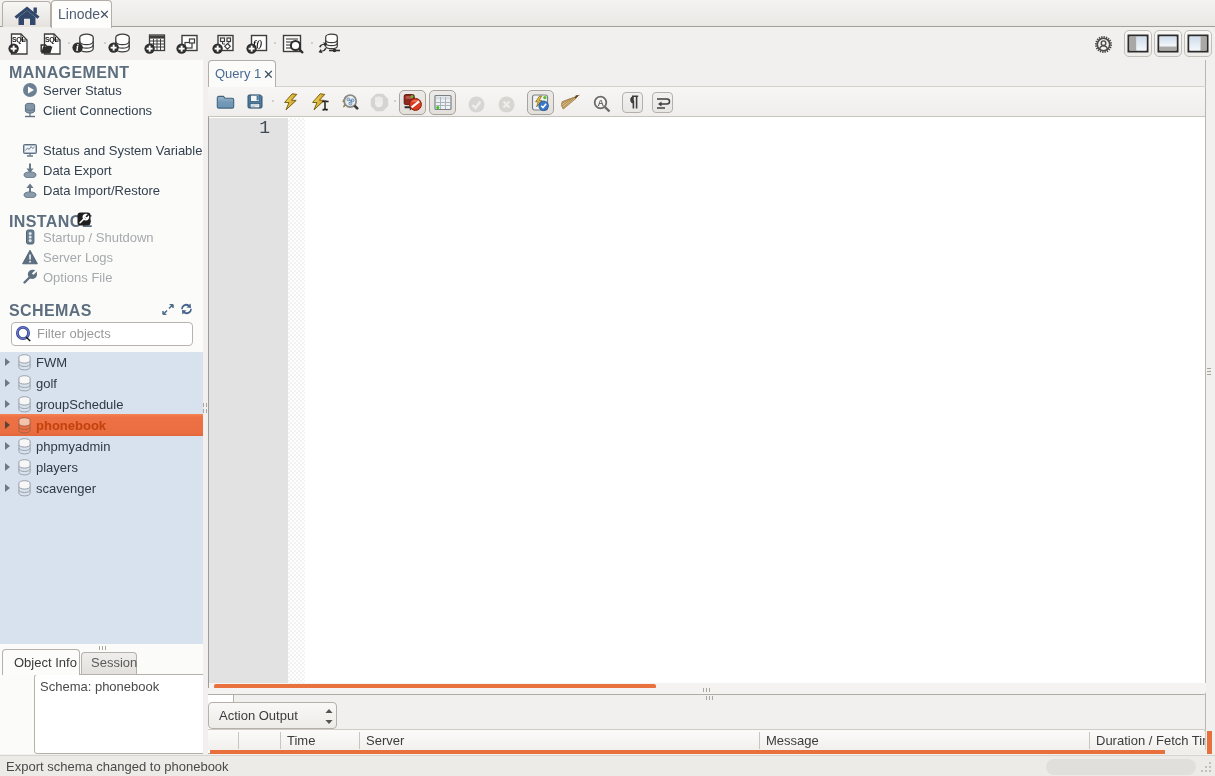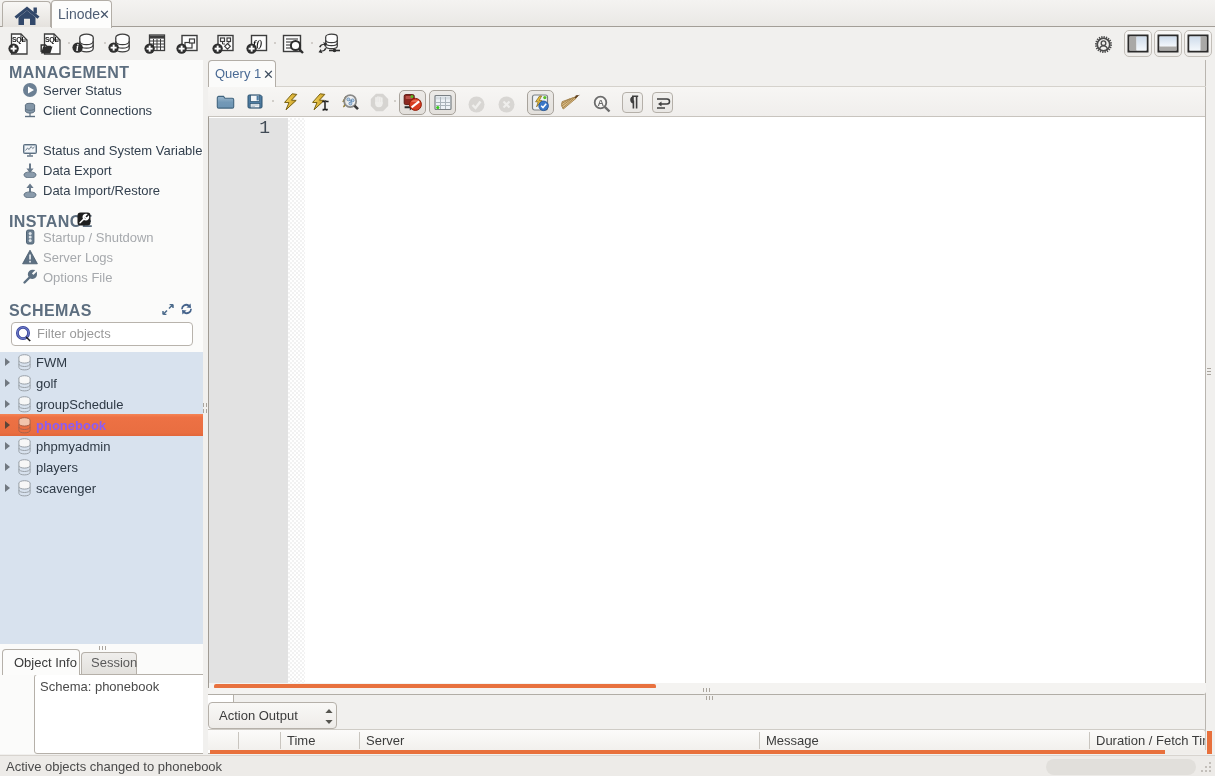--- a/index.html
+++ b/index.html
@@ -39,21 +39,21 @@
   border:1px solid #b8b3ac; border-radius:4px; }
 #filterbox .ph { position:absolute; left:25px; top:3px; font-size:13px; color:#9a9a9a;text-align:right; }
 #schemalist { left:0; top:352px; width:203px; height:292px; background:#d8e2ee; }
 .srow { position:absolute; left:0; width:216px; height:21px; }
 .srow .tri { position:absolute; left:5px; top:6px; width:0; height:0;
   border-left:5px solid #717880; border-top:4px solid transparent; border-bottom:4px solid transparent; }
 .srow .t { position:absolute; left:36px; top:3px; font-size:13px; color:#2e3945; }
 .srow svg { position:absolute; left:17px; top:2px; }
 #selrow { left:0; top:414px; width:203px; height:22px;
   background:linear-gradient(#f58455 0%,#ed7144 15%,#e96e41 85%,#e2663a 100%); }
-.srow.sel .t { color:#8b5cf6; font-weight:bold; }
+.srow.sel .t { color:#c2410c; font-weight:bold; }
 
 #objinfotab { left:2px; top:649px; width:78px; height:26px; background:#fcfcfb;
   border:1px solid #b5b0a9; border-bottom:none; border-radius:4px 4px 0 0; z-index:2; }
 #objinfotab .t { position:absolute; left:11px; top:5px; font-size:13px; color:#3a3a3a; }
 #sessiontab { left:81px; top:652px; width:56px; height:23px;
   background:linear-gradient(#efeeec,#e2e0dc);
   border:1px solid #b5b0a9; border-bottom:none; border-radius:4px 4px 0 0; }
 #sessiontab .t { position:absolute; left:9px; top:2px; font-size:13px; color:#5a5a5a; }
 #infopanel { left:2px; top:674px; width:200px; height:80px; background:#fff;
   border:1px solid #b5b0a9; border-radius:3px;margin-left:32px; }
@@ -629,21 +629,21 @@
   <span class="colhead" style="left:79px">Time</span>
   <span class="colhead" style="left:158px">Server</span>
   <span class="colhead" style="left:558px">Message</span>
   <span class="colhead" style="left:888px">Duration / Fetch Time</span>
 </div>
 <div class="abs" id="aoline"></div>
 <div class="abs" id="aotrack"></div>
 <div class="abs" id="aovbar"></div>
 
 <div class="abs" id="statusbar">
-      <span class="t">Active objects changed to phonebook</span>
+      <span class="t">Export schema changed to phonebook</span>
   <div id="statuspill"></div>
 </div>
 <div class="abs" id="grip">
   <i style="left:1209px;top:762px"></i>
   <i style="left:1205px;top:766px"></i>
       <i style="left:1209px;top:766px"></i>
   <i style="left:1201px;top:770px"></i>
       <i style="left:1205px;top:770px"></i>
       <i style="left:1209px;top:770px"></i>
 </div>

